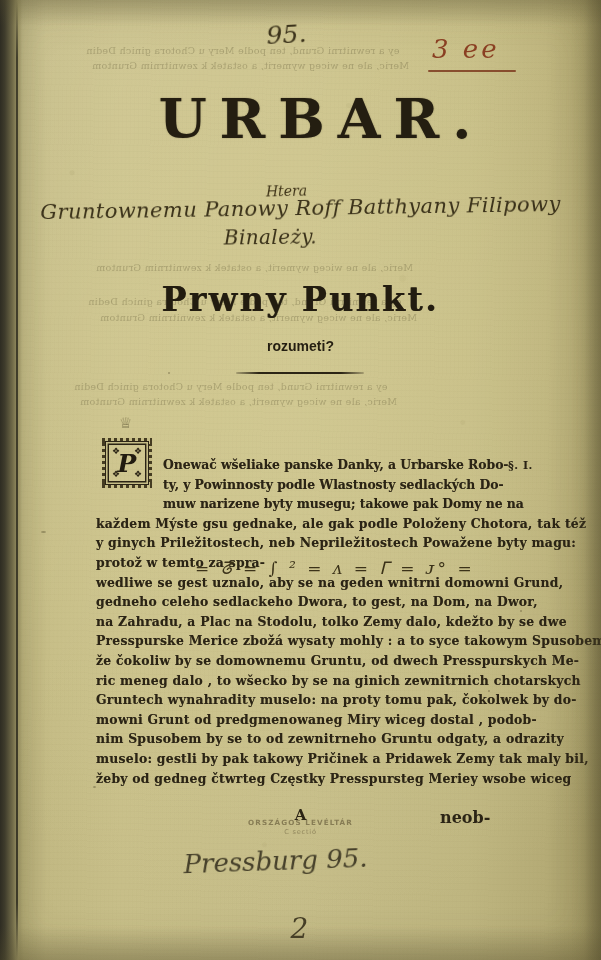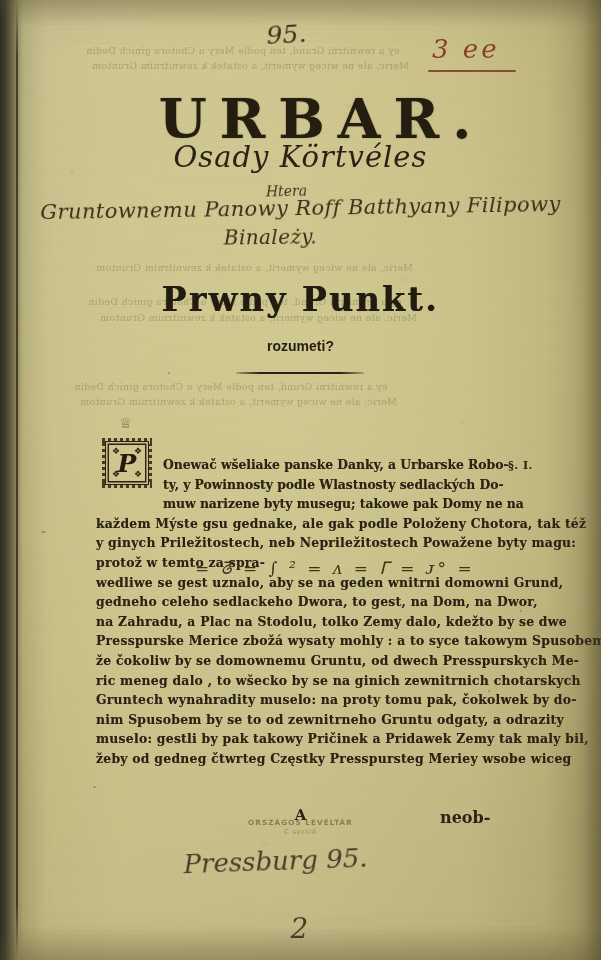--- a/index.html
+++ b/index.html
@@ -414,21 +414,20 @@
   <div class="showthrough" style="left:96px; top:262px;">Meric, ale ne wiceg wymerit, a ostatek k zewnitrnim Gruntom</div>
   <div class="showthrough" style="left:88px; top:296px;">ey a rewnitrni Grund, ten podle Mery u Chotora ginich Dedin</div>
   <div class="showthrough" style="left:100px; top:312px;">Meric, ale ne wiceg wymerit, a ostatek k zewnitrnim Gruntom</div>
 
   <div class="pencil" id="foliation-top">95.</div>
 
   <div id="shelfmark">3 ee</div>
   <div id="shelfmark-rule"></div>
 
   <div class="ink" id="title-main">URBAR.</div>
-  <div class="ink" id="title-sub">Osady Körtvéles</div>
 
   <div class="hand" id="ded-insert">Htera</div>
   <div class="hand" id="ded-line1">Gruntownemu Panowy Roff Batthyany Filipowy</div>
   <div class="hand" id="ded-line2">Binależy.</div>
 
   <div class="ink" id="punkt">Prwny Punkt.</div>
   <div class="ink" id="punkt-q2">rozumeti?</div>
 
   <div id="divider"></div>
 
@@ -453,20 +452,21 @@
     <div class="bodyline just">každem Mýste gsu gednake, ale gak podle Položeny Chotora, tak též</div>
     <div class="bodyline just">y ginych Priležitostech, neb Nepriležitostech Powažene byty magu:</div>
     <div class="bodyline just">protož w temto                                       za spra-</div>
     <div class="bodyline just">wedliwe se gest uznalo, aby se na geden wnitrni domowni Grund,</div>
     <div class="bodyline just">gedneho celeho sedlackeho Dwora, to gest, na Dom, na Dwor,</div>
     <div class="bodyline just">na Zahradu, a Plac na Stodolu, tolko Zemy dalo, kdežto by se dwe</div>
     <div class="bodyline just">Presspurske Merice zbožá wysaty mohly : a to syce takowym Spusobem</div>
     <div class="bodyline just">že čokoliw by se domownemu Gruntu, od dwech Presspurskych Me-</div>
     <div class="bodyline just">ric meneg dalo , to wšecko by se na ginich zewnitrnich chotarskych</div>
     <div class="bodyline just">Gruntech wynahradity muselo: na proty tomu pak, čokolwek by do-</div>
+    <div class="bodyline just">mowni Grunt od predgmenowaneg Miry wiceg dostal , podob-</div>
     <div class="bodyline just">nim Spusobem by se to od zewnitrneho Gruntu odgaty, a odrazity</div>
     <div class="bodyline just">muselo: gestli by pak takowy Pričinek a Pridawek Zemy tak maly bil,</div>
     <div class="bodyline just">žeby od gedneg čtwrteg Częstky Presspursteg Meriey wsobe wiceg</div>
   </div>
 
   <div id="insert-symbols">= ᘔ = ∫ ² = ᴧ = ᒥ = ᴊ° =</div>
 
   <div id="sig-mark">A</div>
   <div id="catchword">neob-</div>
 

